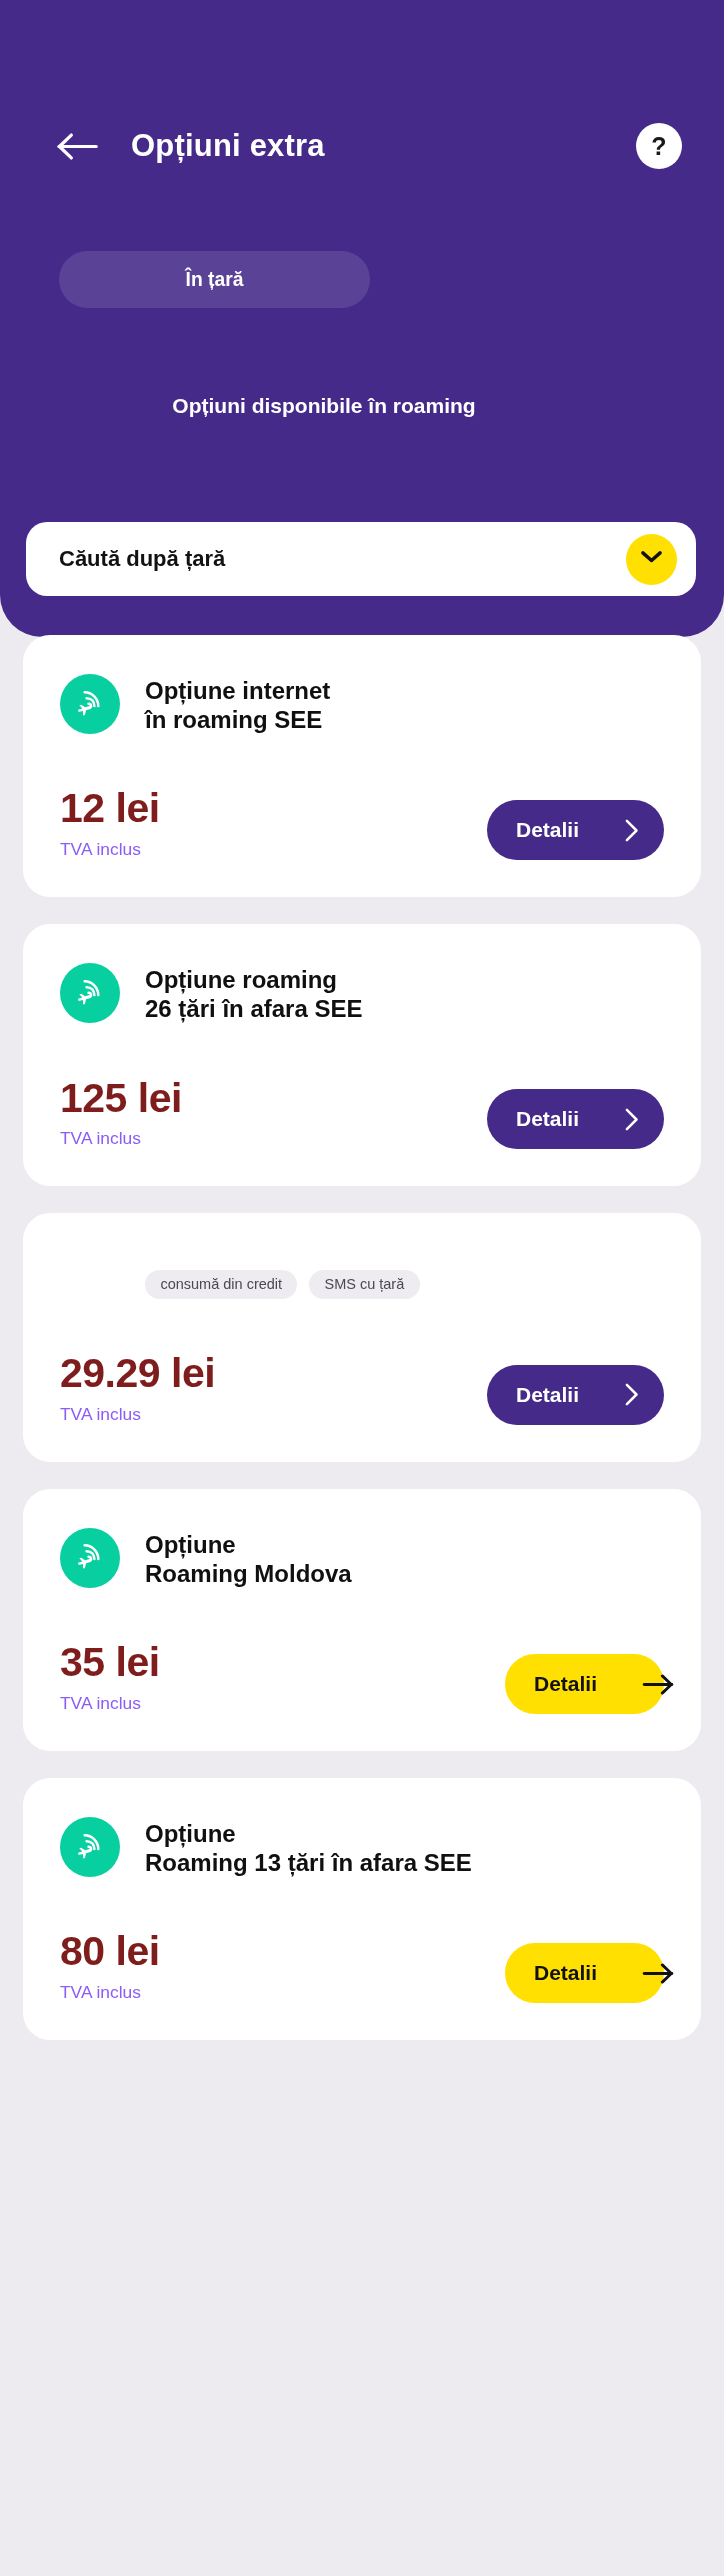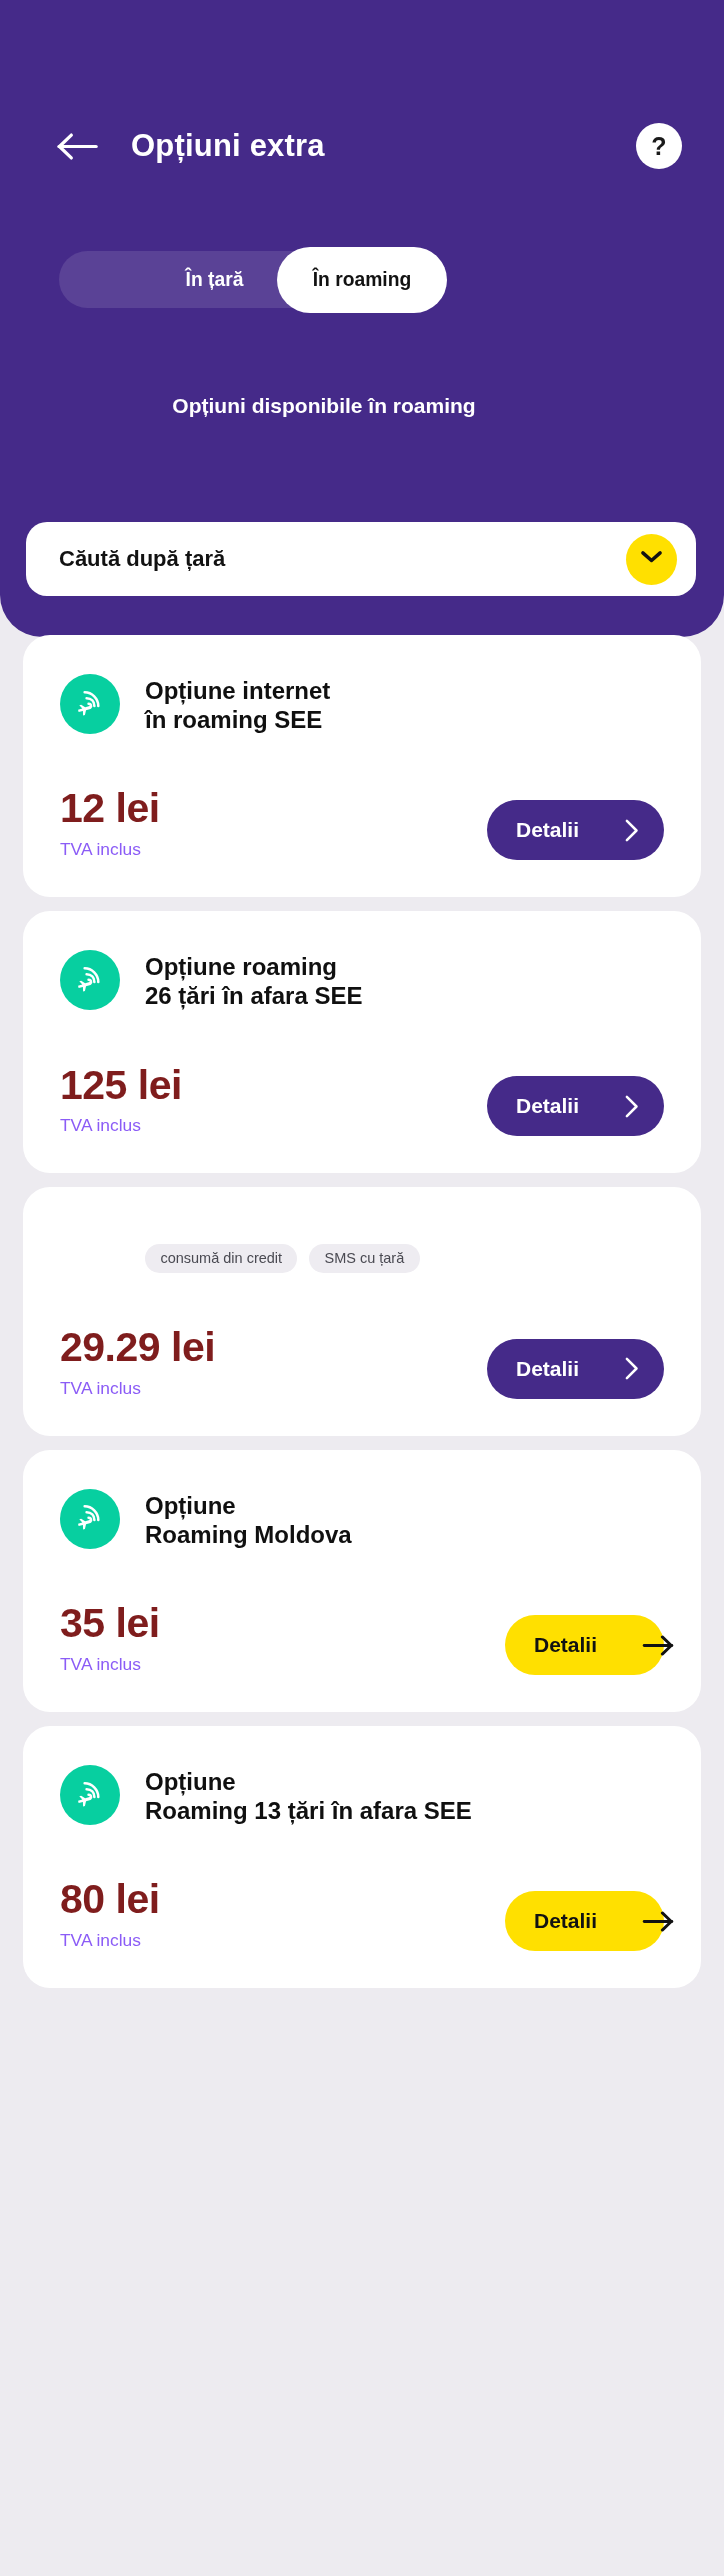--- a/index.html
+++ b/index.html
@@ -153,21 +153,21 @@
     width: 724px;
     z-index: 2;
     padding: 0 23px 39px 23px;
   }
 
   .card {
     position: relative;
     width: 678px;
     background: #ffffff;
     border-radius: 27px;
-    margin-bottom: 14px;
+    margin-bottom: 27px;
     padding: 39px 37px 37px 37px;
   }
 
   .card-head {
     display: flex;
     align-items: flex-start;
     gap: 25px;
   }
 
   .card-icon {
@@ -264,23 +264,20 @@
       <div class="page-title">Opțiuni extra</div>
 
       <div class="help-btn">
         <span>?</span>
       </div>
     </div>
 
     <div class="tabs">
       <div class="tab">
         <span>În țară</span>
-      </div>
-      <div class="tab active">
-        <span>În roaming</span>
       </div>
     </div>
 
     <div class="subtitle">Opțiuni disponibile în roaming</div>
 
     <div class="country-select">
       <div class="cs-label">Căută după țară</div>
       <div class="chevron-circle">
         <span>
           <svg width="23" height="15.4" viewBox="0 0 24 16" fill="none">

